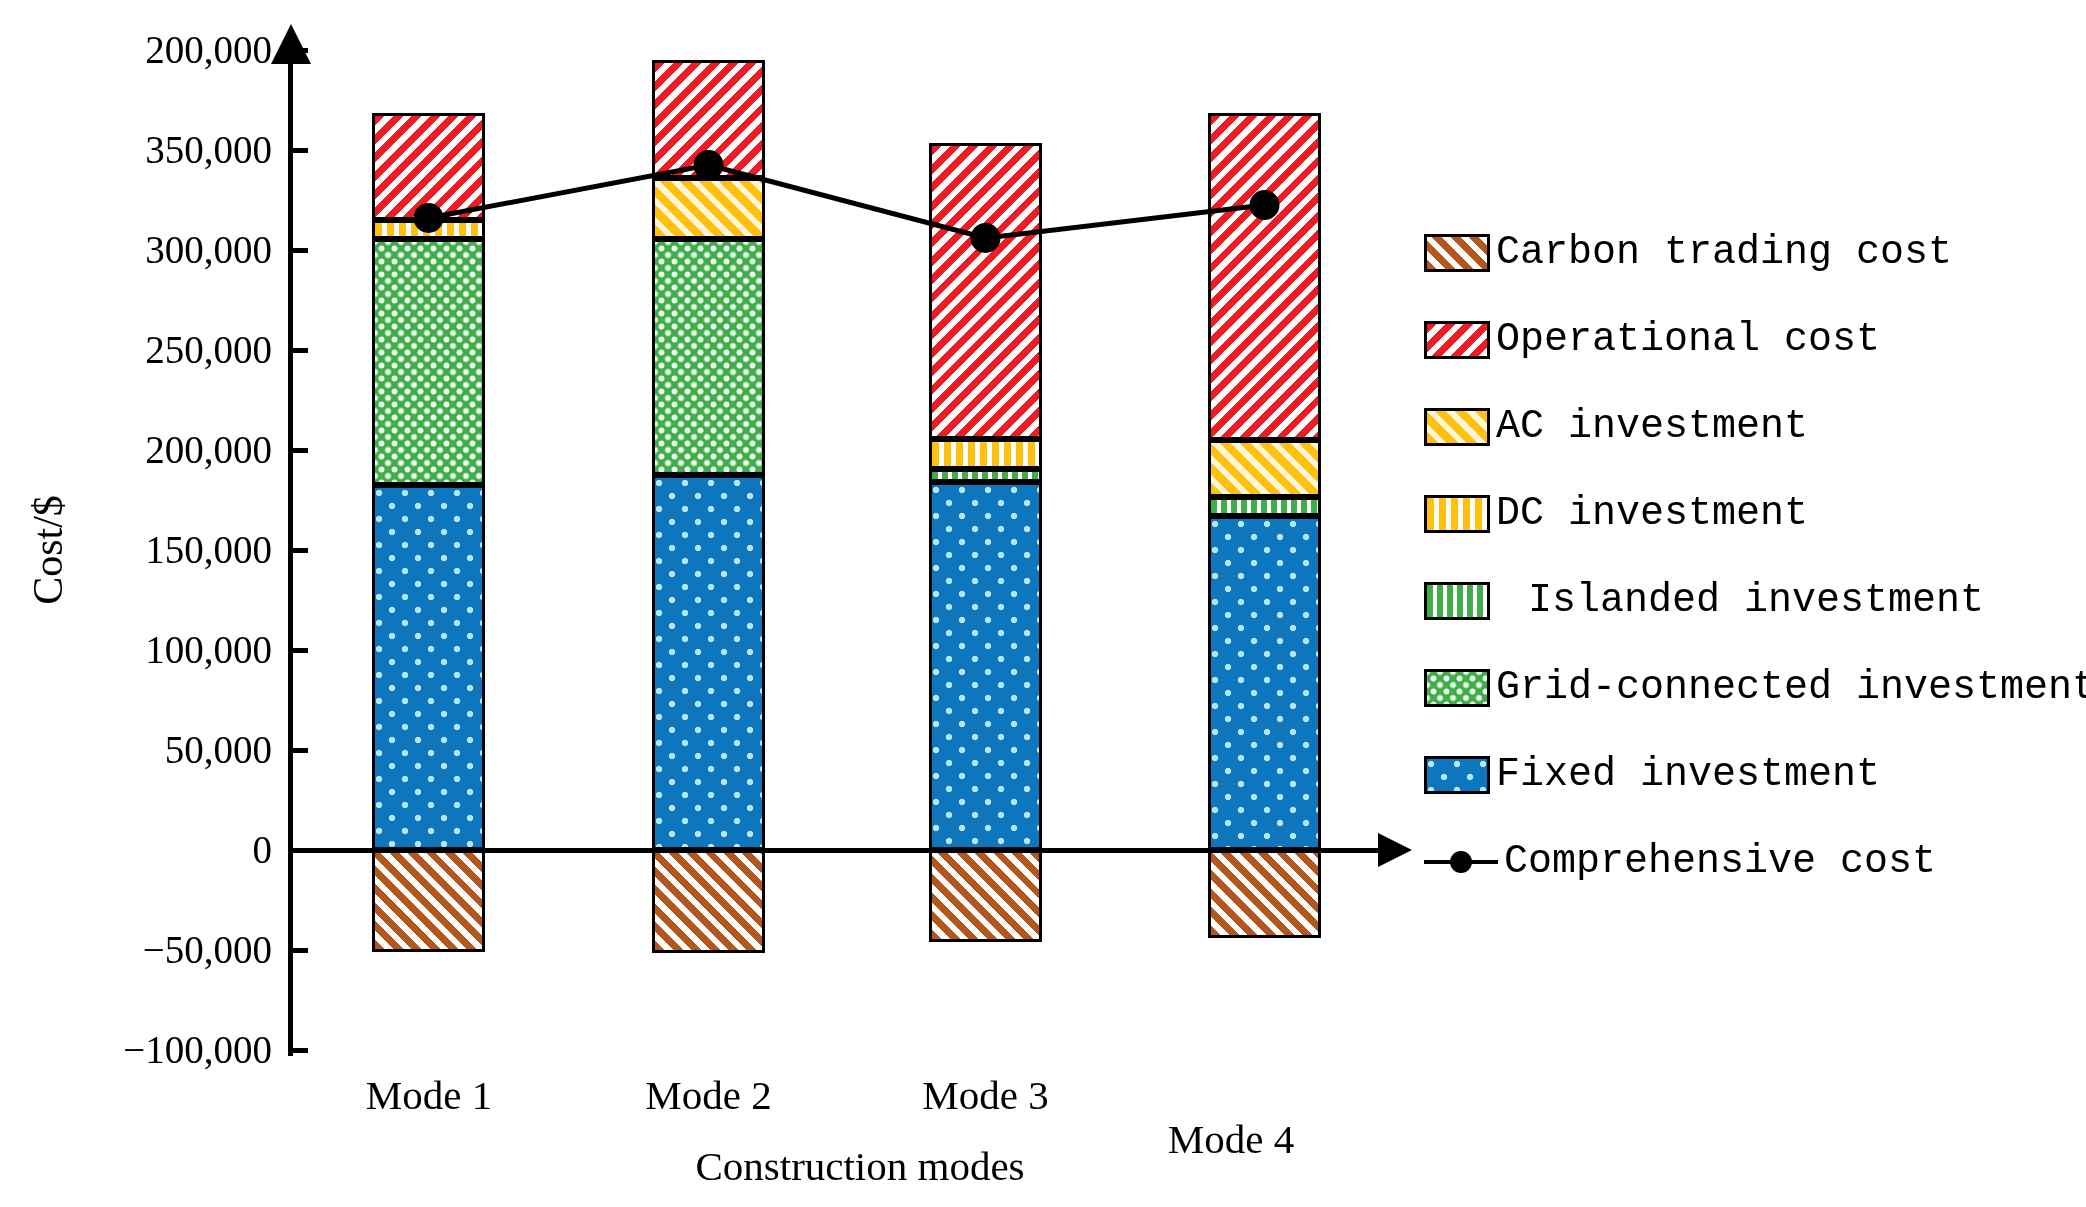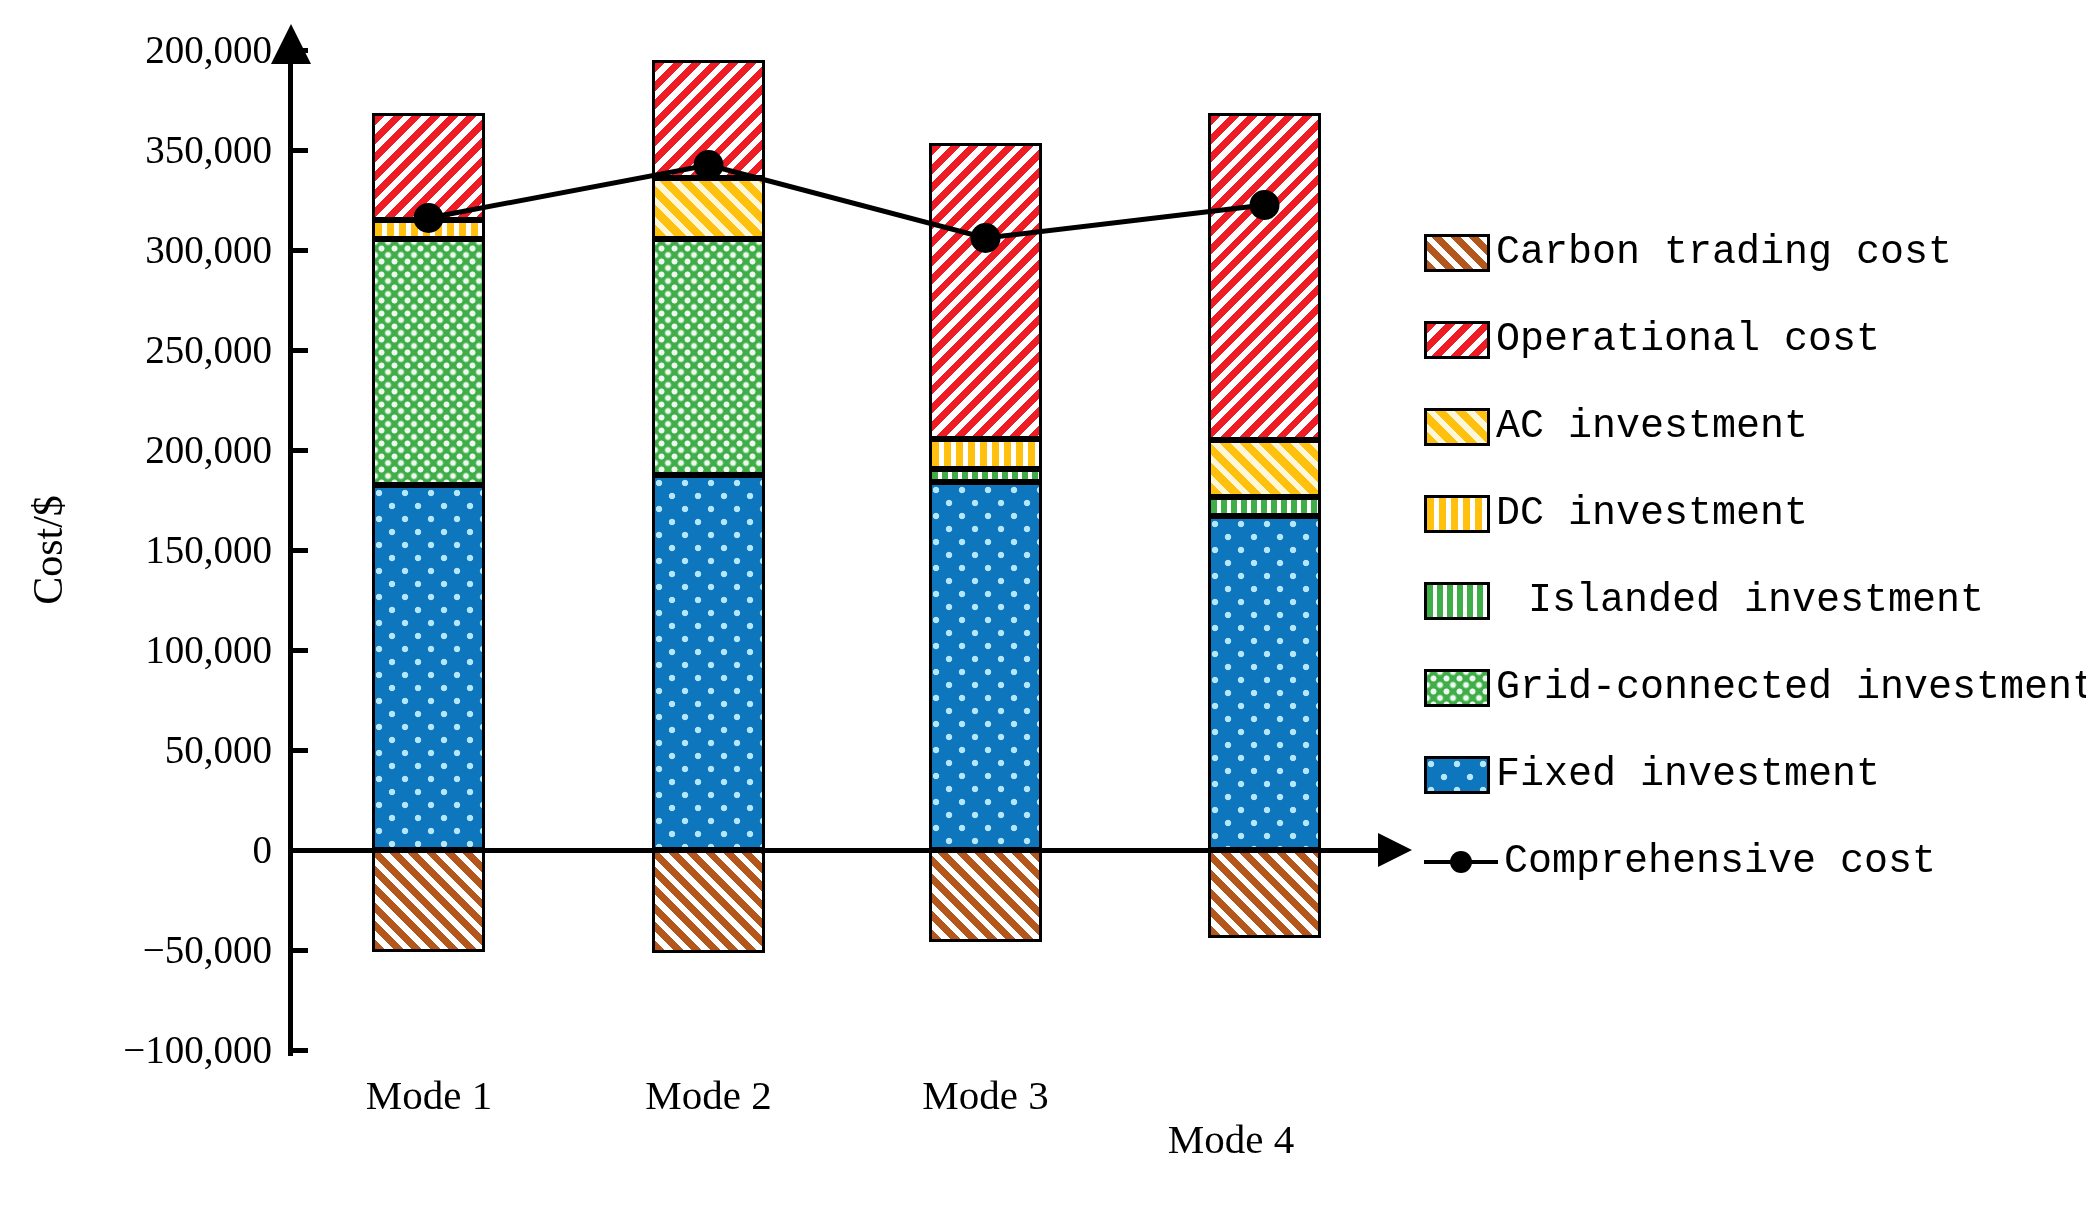--- a/index.html
+++ b/index.html
@@ -62,20 +62,21 @@
   .legend-line .lw{position:absolute;left:0;right:0;top:17px;height:4px;background:#000;}
   .legend-line .dot{position:absolute;left:26px;top:8px;width:22px;height:22px;border-radius:50%;background:#000;}
   .legend-label{font-size:40px;line-height:44px;margin-left:6px;white-space:nowrap;}
 </style>
 </head>
 <body>
 
 <div class="figure">
 
   <div class="y-title">Cost/$</div>
+  <div class="x-title">Construction modes</div>
 
   <div class="axis-line y-axis"></div>
   <div class="axis-line x-axis"></div>
   <div class="y-arrow"></div>
   <div class="x-arrow"></div>
 
   <div id="yticks">
       <div class="tick" style="top: 48px;"></div>
       <div class="ytick-label" style="top: 26px;">200,000</div>
       <div class="tick" style="top: 148px;"></div>

